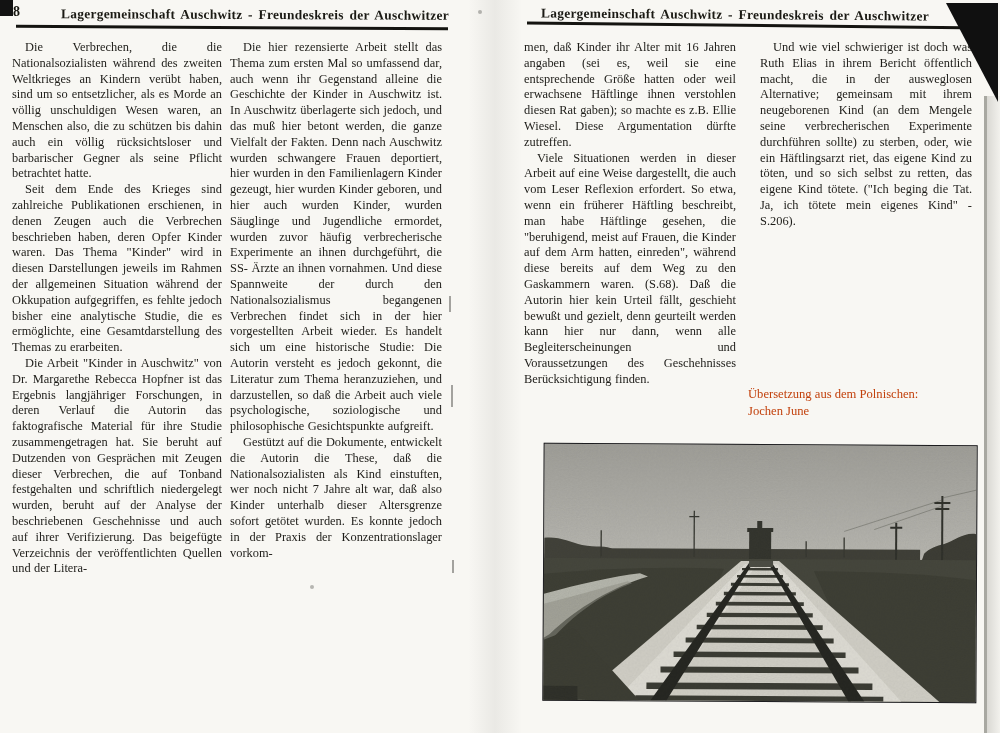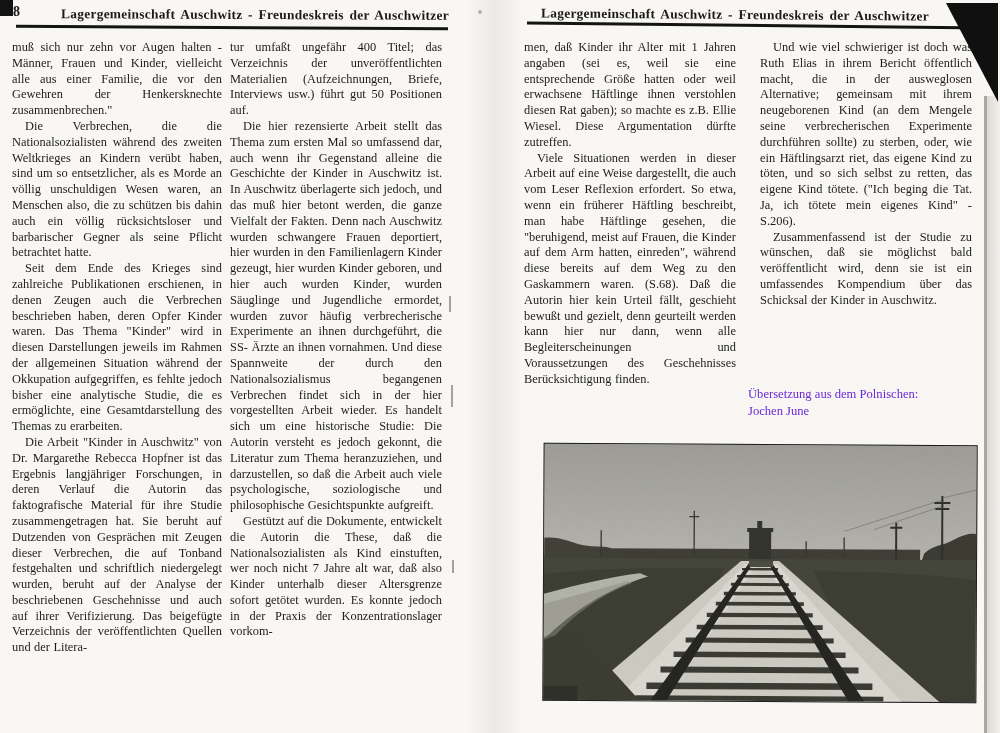--- a/index.html
+++ b/index.html
@@ -19,21 +19,21 @@
   .rule.right{left:527px;top:24px;width:458px;transform:rotate(.65deg);}
   
   .col{position:absolute;top:40px;text-align:justify;font-size:12.4px;line-height:15.8px;color:#1d1c18;word-spacing:.4px;}
   .col p{margin:0;}
   .col p.ind{text-indent:13px;}
   .col-l1{left:12px;width:210px;}
   .col-l2{left:230px;width:212px;}
   .col-r1{left:524px;width:212px;}
   .col-r2{left:760px;width:212px;}
   
-  .credit{position:absolute;left:748px;top:386px;font-size:12.6px;line-height:16.5px;color:#6d28d9;}
+  .credit{position:absolute;left:748px;top:386px;font-size:12.6px;line-height:16.5px;color:#c2410c;}
   
   .corner-triangle{position:absolute;left:946px;top:3px;width:52px;height:99px;background:#101010;
     clip-path:polygon(0 0,100% 0,100% 100%);z-index:6;}
   
   .corner-blob{position:absolute;left:0;top:0;width:13px;height:16px;background:#121212;}
   .gutter{position:absolute;left:468px;top:0;width:54px;height:733px;
     background:linear-gradient(90deg,rgba(0,0,0,0) 0%,rgba(110,110,104,.10) 50%,rgba(0,0,0,0) 100%);}
   .edge-line{position:absolute;left:984px;top:96px;width:2.5px;height:637px;background:#8d8d86;opacity:.75;}
   .edge-wash{position:absolute;left:987px;top:96px;width:13px;height:637px;
     background:linear-gradient(90deg,rgba(160,159,152,.35),rgba(210,209,202,.15));}
@@ -60,40 +60,37 @@
   <span class="runtitle left">Lagergemeinschaft Auschwitz - Freundeskreis der Auschwitzer</span>
   <div class="rule left"></div>
 
   <span class="runtitle right">Lagergemeinschaft Auschwitz - Freundeskreis der Auschwitzer</span>
   <div class="rule right"></div>
   <div class="corner-triangle"></div>
   <div class="edge-line"></div>
   <div class="edge-wash"></div>
 
   <div class="col col-l1">
-    <p>muß sich nur zehn vor Augen halten - Männer, Frauen und Kinder, vielleicht alle aus einer Familie, die vor den Gewehren der Henkersknechte zusammenbrechen."</p>
     <p class="ind">Die Verbrechen, die die Nationalsozialisten während des zweiten Weltkrieges an Kindern verübt haben, sind um so entsetzlicher, als es Morde an völlig unschuldigen Wesen waren, an Menschen also, die zu schützen bis dahin auch ein völlig rücksichtsloser und barbarischer Gegner als seine Pflicht betrachtet hatte.</p>
     <p class="ind">Seit dem Ende des Krieges sind zahlreiche Publikationen erschienen, in denen Zeugen auch die Verbrechen beschrieben haben, deren Opfer Kinder waren. Das Thema "Kinder" wird in diesen Darstellungen jeweils im Rahmen der allgemeinen Situation während der Okkupation aufgegriffen, es fehlte jedoch bisher eine analytische Studie, die es ermöglichte, eine Gesamtdarstellung des Themas zu erarbeiten.</p>
     <p class="ind">Die Arbeit "Kinder in Auschwitz" von Dr. Margarethe Rebecca Hopfner ist das Ergebnis langjähriger Forschungen, in deren Verlauf die Autorin das faktografische Material für ihre Studie zusammengetragen hat. Sie beruht auf Dutzenden von Gesprächen mit Zeugen dieser Verbrechen, die auf Tonband festgehalten und schriftlich niedergelegt wurden, beruht auf der Analyse der beschriebenen Geschehnisse und auch auf ihrer Verifizierung. Das beigefügte Verzeichnis der veröffentlichten Quellen und der Litera-</p>
   </div>
 
   <div class="col col-l2">
-    <p>tur umfaßt ungefähr 400 Titel; das Verzeichnis der unveröffentlichten Materialien (Aufzeichnungen, Briefe, Interviews usw.) führt gut 50 Positionen auf.</p>
     <p class="ind">Die hier rezensierte Arbeit stellt das Thema zum ersten Mal so umfassend dar, auch wenn ihr Gegenstand alleine die Geschichte der Kinder in Auschwitz ist. In Auschwitz überlagerte sich jedoch, und das muß hier betont werden, die ganze Vielfalt der Fakten. Denn nach Auschwitz wurden schwangere Frauen deportiert, hier wurden in den Familienlagern Kinder gezeugt, hier wurden Kinder geboren, und hier auch wurden Kinder, wurden Säuglinge und Jugendliche ermordet, wurden zuvor häufig verbrecherische Experimente an ihnen durchgeführt, die SS- Ärzte an ihnen vornahmen. Und diese Spannweite der durch den Nationalsozialismus begangenen Verbrechen findet sich in der hier vorgestellten Arbeit wieder. Es handelt sich um eine historische Studie: Die Autorin versteht es jedoch gekonnt, die Literatur zum Thema heranzuziehen, und darzustellen, so daß die Arbeit auch viele psychologische, soziologische und philosophische Gesichtspunkte aufgreift.</p>
     <p class="ind">Gestützt auf die Dokumente, entwickelt die Autorin die These, daß die Nationalsozialisten als Kind einstuften, wer noch nicht 7 Jahre alt war, daß also Kinder unterhalb dieser Altersgrenze sofort getötet wurden. Es konnte jedoch in der Praxis der Konzentrationslager vorkom-</p>
   </div>
 
   <div class="col col-r1">
-    <p>men, daß Kinder ihr Alter mit 1 Jahren angaben (sei es, weil sie eine entsprechende Größe hatten oder weil erwachsene Häftlinge ihnen verstohlen diesen Rat gaben); so machte es z.B. Ellie Wiesel. Diese Argumentation dürfte zutreffen.</p>
+    <p>men, daß Kinder ihr Alter mit 16 Jahren angaben (sei es, weil sie eine entsprechende Größe hatten oder weil erwachsene Häftlinge ihnen verstohlen diesen Rat gaben); so machte es z.B. Ellie Wiesel. Diese Argumentation dürfte zutreffen.</p>
     <p class="ind">Viele Situationen werden in dieser Arbeit auf eine Weise dargestellt, die auch vom Leser Reflexion erfordert. So etwa, wenn ein früherer Häftling beschreibt, man habe Häftlinge gesehen, die "beruhigend, meist auf Frauen, die Kinder auf dem Arm hatten, einreden", während diese bereits auf dem Weg zu den Gaskammern waren. (S.68). Daß die Autorin hier kein Urteil fällt, geschieht bewußt und gezielt, denn geurteilt werden kann hier nur dann, wenn alle Begleiterscheinungen und Voraussetzungen des Geschehnisses Berücksichtigung finden.</p>
   </div>
 
   <div class="col col-r2">
     <p class="ind">Und wie viel schwieriger ist doch was Ruth Elias in ihrem Bericht öffentlich macht, die in der ausweglosen Alternative; gemeinsam mit ihrem neugeborenen Kind (an dem Mengele seine verbrecherischen Experimente durchführen sollte) zu sterben, oder, wie ein Häftlingsarzt riet, das eigene Kind zu töten, und so sich selbst zu retten, das eigene Kind tötete. ("Ich beging die Tat. Ja, ich tötete mein eigenes Kind" - S.206).</p>
-    <p class="ind">Zusammenfassend ist der Studie zu wünschen, daß sie möglichst bald veröffentlicht wird, denn sie ist ein umfassendes Kompendium über das Schicksal der Kinder in Auschwitz.</p>
   </div>
 
   <div class="credit">
     <div>Übersetzung aus dem Polnischen:</div>
     <div>Jochen June</div>
   </div>
 
   <svg class="photo" viewBox="0 0 432 256" xmlns="http://www.w3.org/2000/svg" aria-hidden="true">
     <defs>
       <linearGradient id="sky" x1="0" y1="0" x2="0" y2="1">

